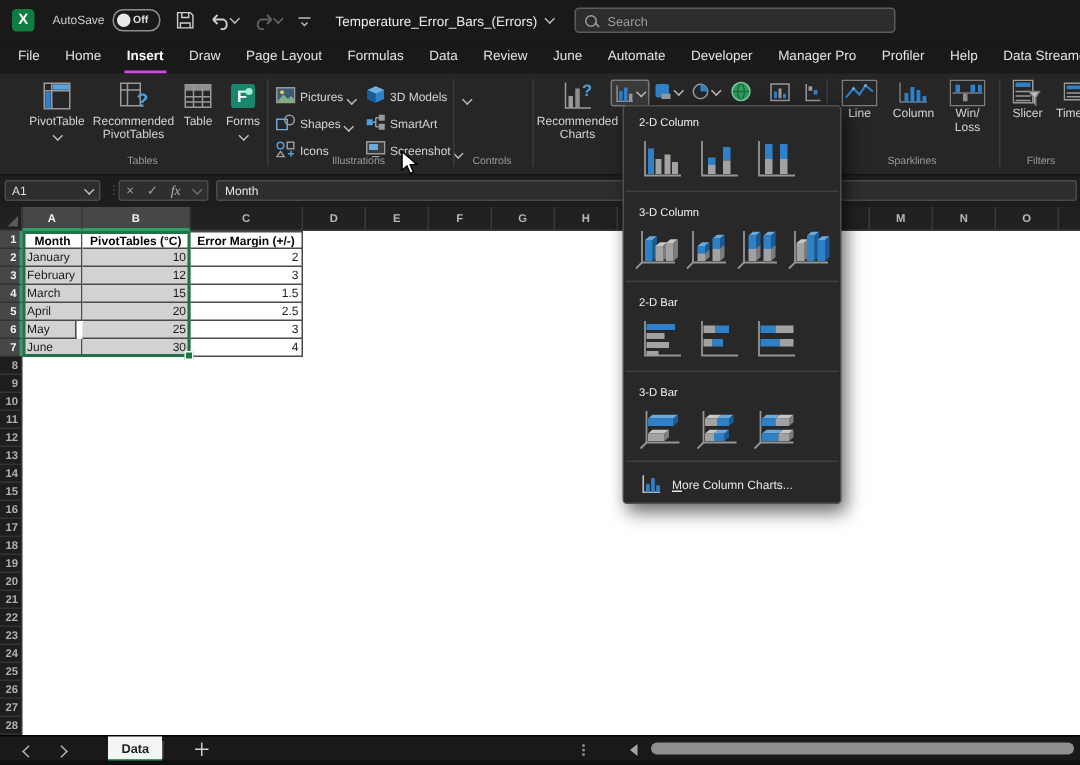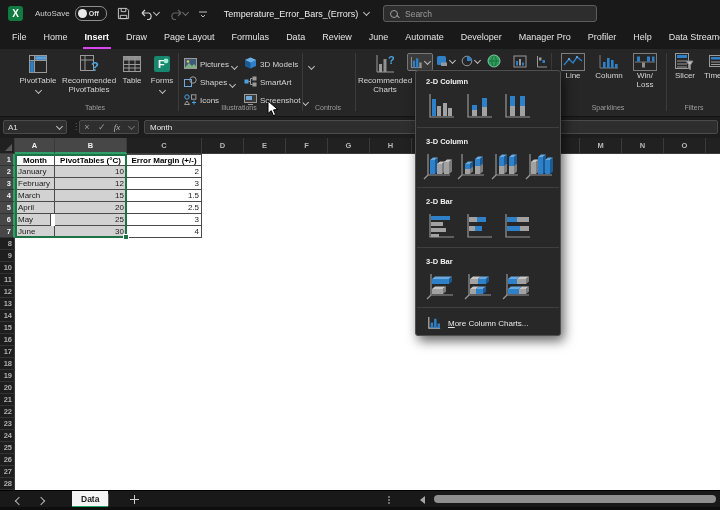--- a/index.html
+++ b/index.html
@@ -87,21 +87,21 @@
   .plus::before{content:"";position:absolute;left:4px;top:0;width:1px;height:9px;background:#cfcfcf;}
   .plus::after{content:"";position:absolute;left:0;top:4px;width:9px;height:1px;background:#cfcfcf;}
   .splitter{position:absolute;left:388px;top:5px;width:2px;height:2px;background:#888;box-shadow:0 3px 0 #888,0 6px 0 #888;border-radius:50%;}
   .scroll-left{position:absolute;left:420px;top:5px;width:0;height:0;border-top:4px solid transparent;border-bottom:4px solid transparent;border-right:5px solid #a5a5a5;}
   .scroll-thumb{position:absolute;left:434px;top:4px;width:282px;height:8px;background:#8f8f8f;border-radius:4px;}
   .statusstrip{position:absolute;left:0;top:507px;width:720px;height:3px;background:#0e0e0e;}
 
   
   .chart-menu{position:absolute;left:415px;top:70px;width:146px;height:266px;background:#282828;border:1px solid #4f4f4f;
               border-radius:3px;box-shadow:3px 5px 12px rgba(0,0,0,0.6);z-index:50;box-sizing:border-box;}
-  .msec-title{color:#f2f2f2;font-size:7.5px;font-weight:bold;padding:6px 0 1px 10px;height:10px;}
+  .msec-title{color:#f2f2f2;font-size:7.5px;font-weight:normal;padding:6px 0 1px 10px;height:10px;}
   .mrow{display:flex;padding-left:8px;height:36px;align-items:center;}
   .mrow.four{padding-left:5px;}
   .mslot{width:33px;height:34px;display:flex;align-items:center;justify-content:center;margin-right:5px;border-radius:2px;}
   .mrow.four .mslot{margin-right:1px;}
   .mdiv{height:1px;background:#3f3f3f;margin:3px 1px;}
   .more-item{display:flex;align-items:center;gap:6px;padding:4px 10px;color:#e8e8e8;font-size:8px;}
   .more-item u{text-decoration:underline;}
 
   .cursor{position:absolute;left:267px;top:100px;z-index:100;pointer-events:none;}
 </style>

